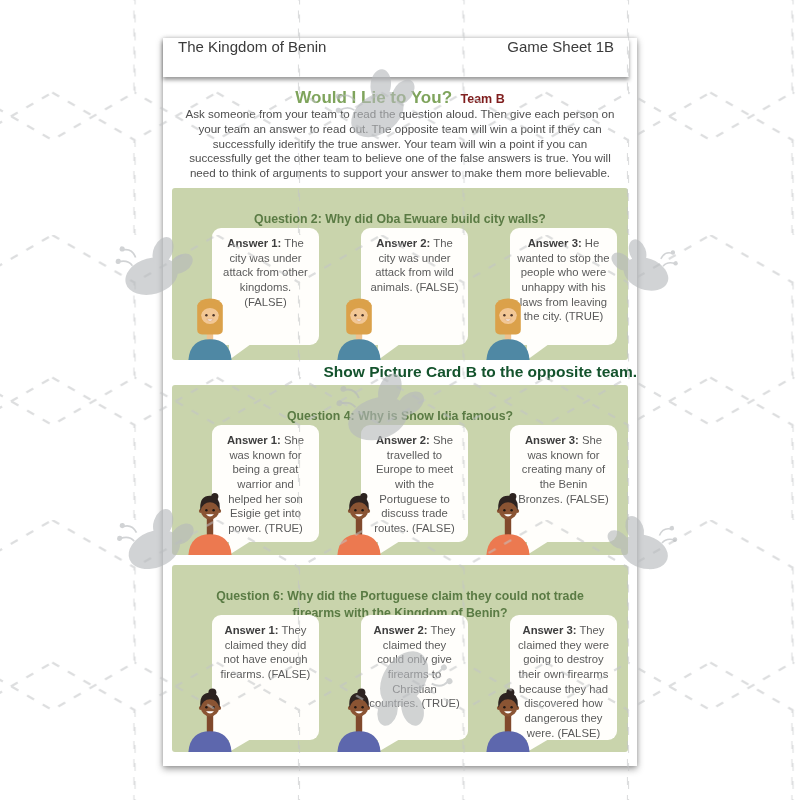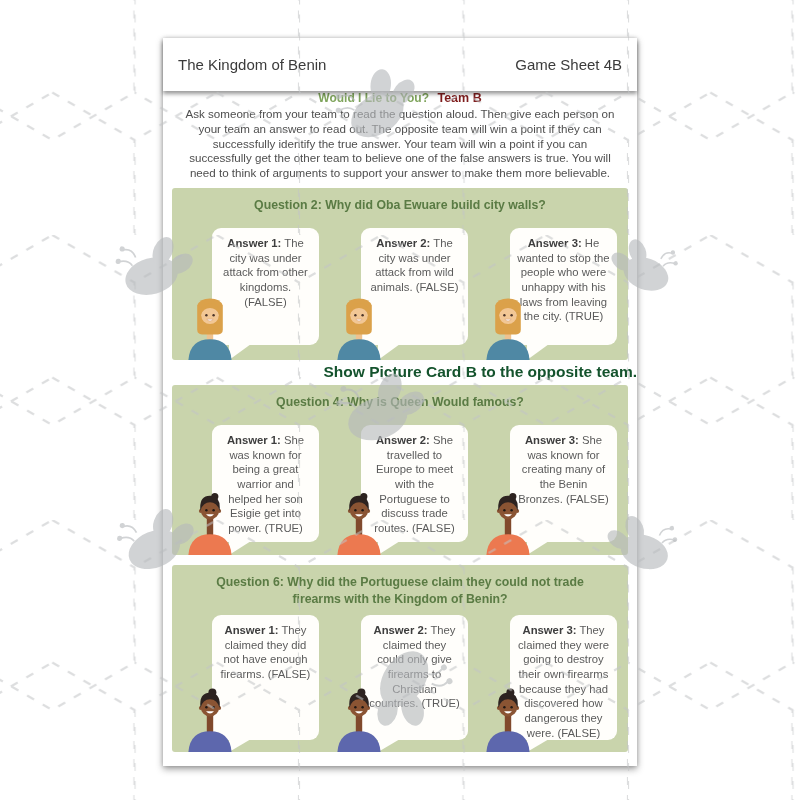--- a/index.html
+++ b/index.html
@@ -8,42 +8,42 @@
     background:#ffffff;
     font-family:"Liberation Sans", sans-serif;
   }
   
   .sheet{
     position:absolute;left:163px;top:38px;width:474px;height:728px;
     background:#ffffff;
     box-shadow:0 3px 7px rgba(0,0,0,.38), 0 0 4px rgba(0,0,0,.18);
   }
   .sheet-header{
-    position:absolute;top:0;left:0;right:0;height:39px;background:#ffffff;
+    position:absolute;top:0;left:0;right:8px;height:39px;background:#ffffff;
     box-shadow:0 3px 4px rgba(0,0,0,.40);
-    display:flex;justify-content:space-between;align-items:center;
-    padding:7px 15px;font-size:15px;color:#3b3b3b;z-index:3;
+    display:flex;justify-content:space-between;align-items:flex-start;
+    padding:0 15px;font-size:15px;color:#3b3b3b;z-index:3;
   }
   .title-row{position:absolute;top:50px;left:0;width:100%;text-align:center;z-index:1;}
-  .title-green{font-weight:bold;font-size:12px;color:#7fa45c;}
+  .title-green{font-weight:bold;font-size:17px;color:#7fa45c;}
   .title-team{font-weight:bold;font-size:12.5px;color:#7f1d1d;margin-left:4px;}
   .instructions{
     position:absolute;top:69px;left:17px;right:17px;margin:0;
     text-align:center;font-size:11.6px;line-height:1.28;color:#4e4e4e;z-index:1;
   }
   
   .qblock{
     position:absolute;left:9px;width:456px;background:#c9d4ac;
     border-radius:3px;overflow:hidden;z-index:1;
   }
   .q2{top:150px;height:172px;}
   .q4{top:347px;height:170px;}
   .q6{top:527px;height:187px;}
   .qtitle{
-    margin:0;padding:9px 26px 0;text-align:center;
+    margin:14px;padding:9px 26px 0;text-align:center;
     font-size:12.3px;line-height:1.35;color:#5a7b44;font-weight:bold;
   }
   .bubbles{position:absolute;left:11px;right:11px;display:flex;gap:13px;}
   .q2 .bubbles{top:40px;}
   .q4 .bubbles{top:40px;}
   .q6 .bubbles{top:50px;}
   .cell{flex:1;position:relative;}
   .q2 .cell{height:117px;}
   .q4 .cell{height:117px;}
   .q6 .cell{height:125px;}
@@ -82,21 +82,21 @@
   .bee-6{left:598px;top:510px;width:86px;transform:scaleX(-1) rotate(8deg);}
   .bee-7{left:352px;top:644px;width:108px;transform:rotate(150deg);}
 </style>
 </head>
 <body>
 
 <div class="sheet">
 
   <div class="sheet-header">
     <span>The Kingdom of Benin</span>
-    <span>Game Sheet 4B</span>
+    <span>Game Sheet 1B</span>
   </div>
 
   <div class="title-row">
     <span class="title-green">Would I Lie to You?</span>
     <span class="title-team">Team B</span>
   </div>
 
   <p class="instructions">Ask someone from your team to read the question aloud. Then give each person on your team an answer to read out. The opposite team will win a point if they can successfully identify the true answer.  Your team will win a point if you can successfully get the other team to believe one of the false answers is true. You will need to think of arguments to support your answer to make them more believable.</p>
 
   <section class="qblock q2">
@@ -152,21 +152,21 @@
             <circle cx="34.5" cy="24" r="1.5" fill="#4a342a"></circle>
           <path d="M26 29 Q30 33.5 34 29 Z" fill="#fff" stroke="#c98e69" stroke-width="0.5"></path>
         </svg>
       </div>
     </div>
   </section>
 
   <div class="show-card">Show Picture Card B to the opposite team.</div>
 
   <section class="qblock q4">
-    <h3 class="qtitle">Question 4: Why is Queen Would famous?</h3>
+    <h3 class="qtitle">Question 4: Why is Show Idia famous?</h3>
     <div class="bubbles">
       <div class="cell">
         <div class="bubble">
           <b>Answer 1:</b>
           <span>She was known for being a great warrior and helped her son Esigie get into power. (TRUE)</span>
         </div>
         <div class="tail"></div>
         <svg class="avatar" viewBox="0 0 60 80">
           <rect x="26" y="30" width="8" height="28" fill="#80492c"></rect>
           <path d="M3 80 Q5 54 30 54 Q55 54 57 80 Z" fill="#ec7950"></path>

